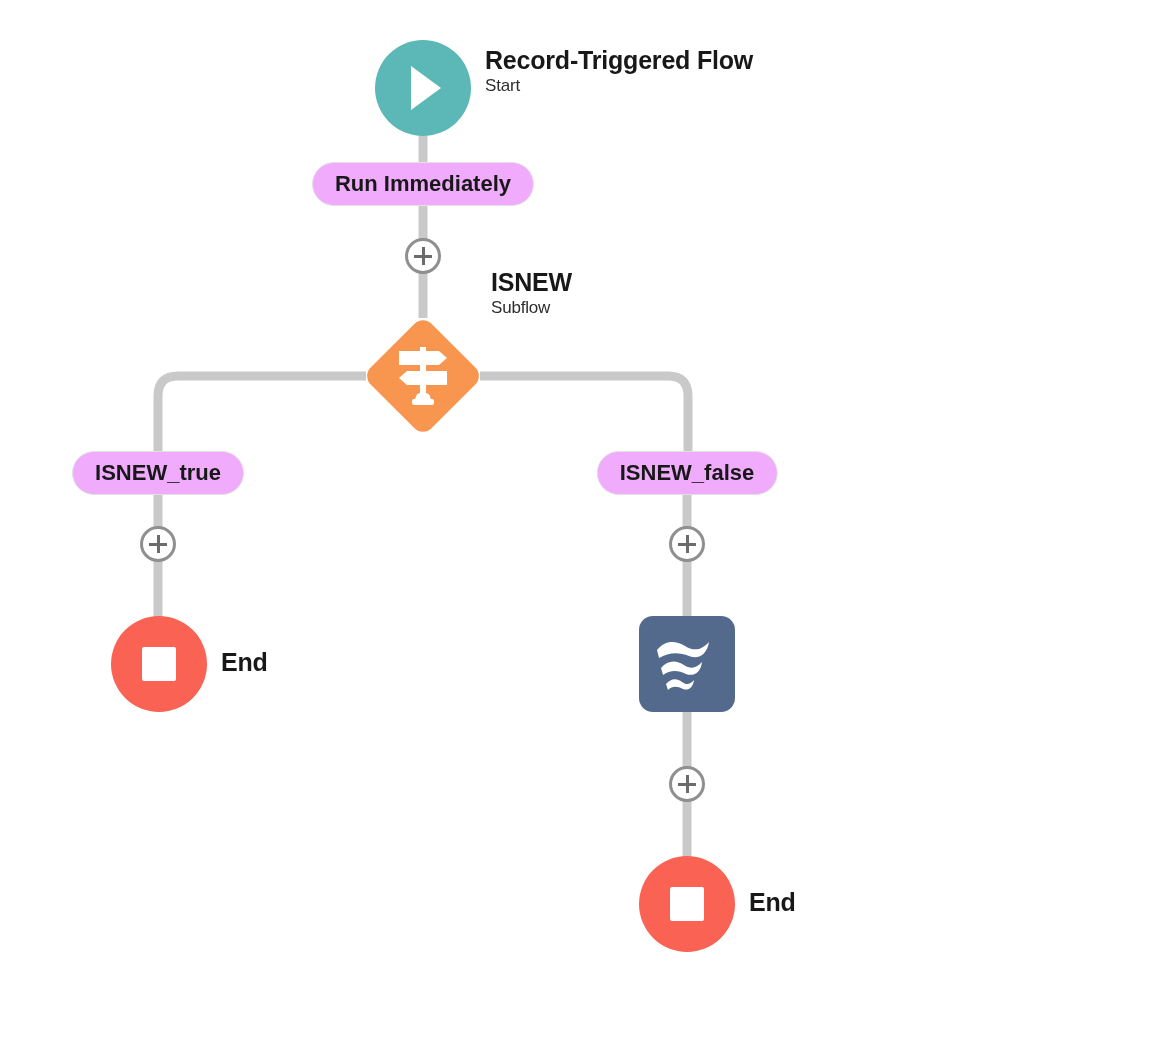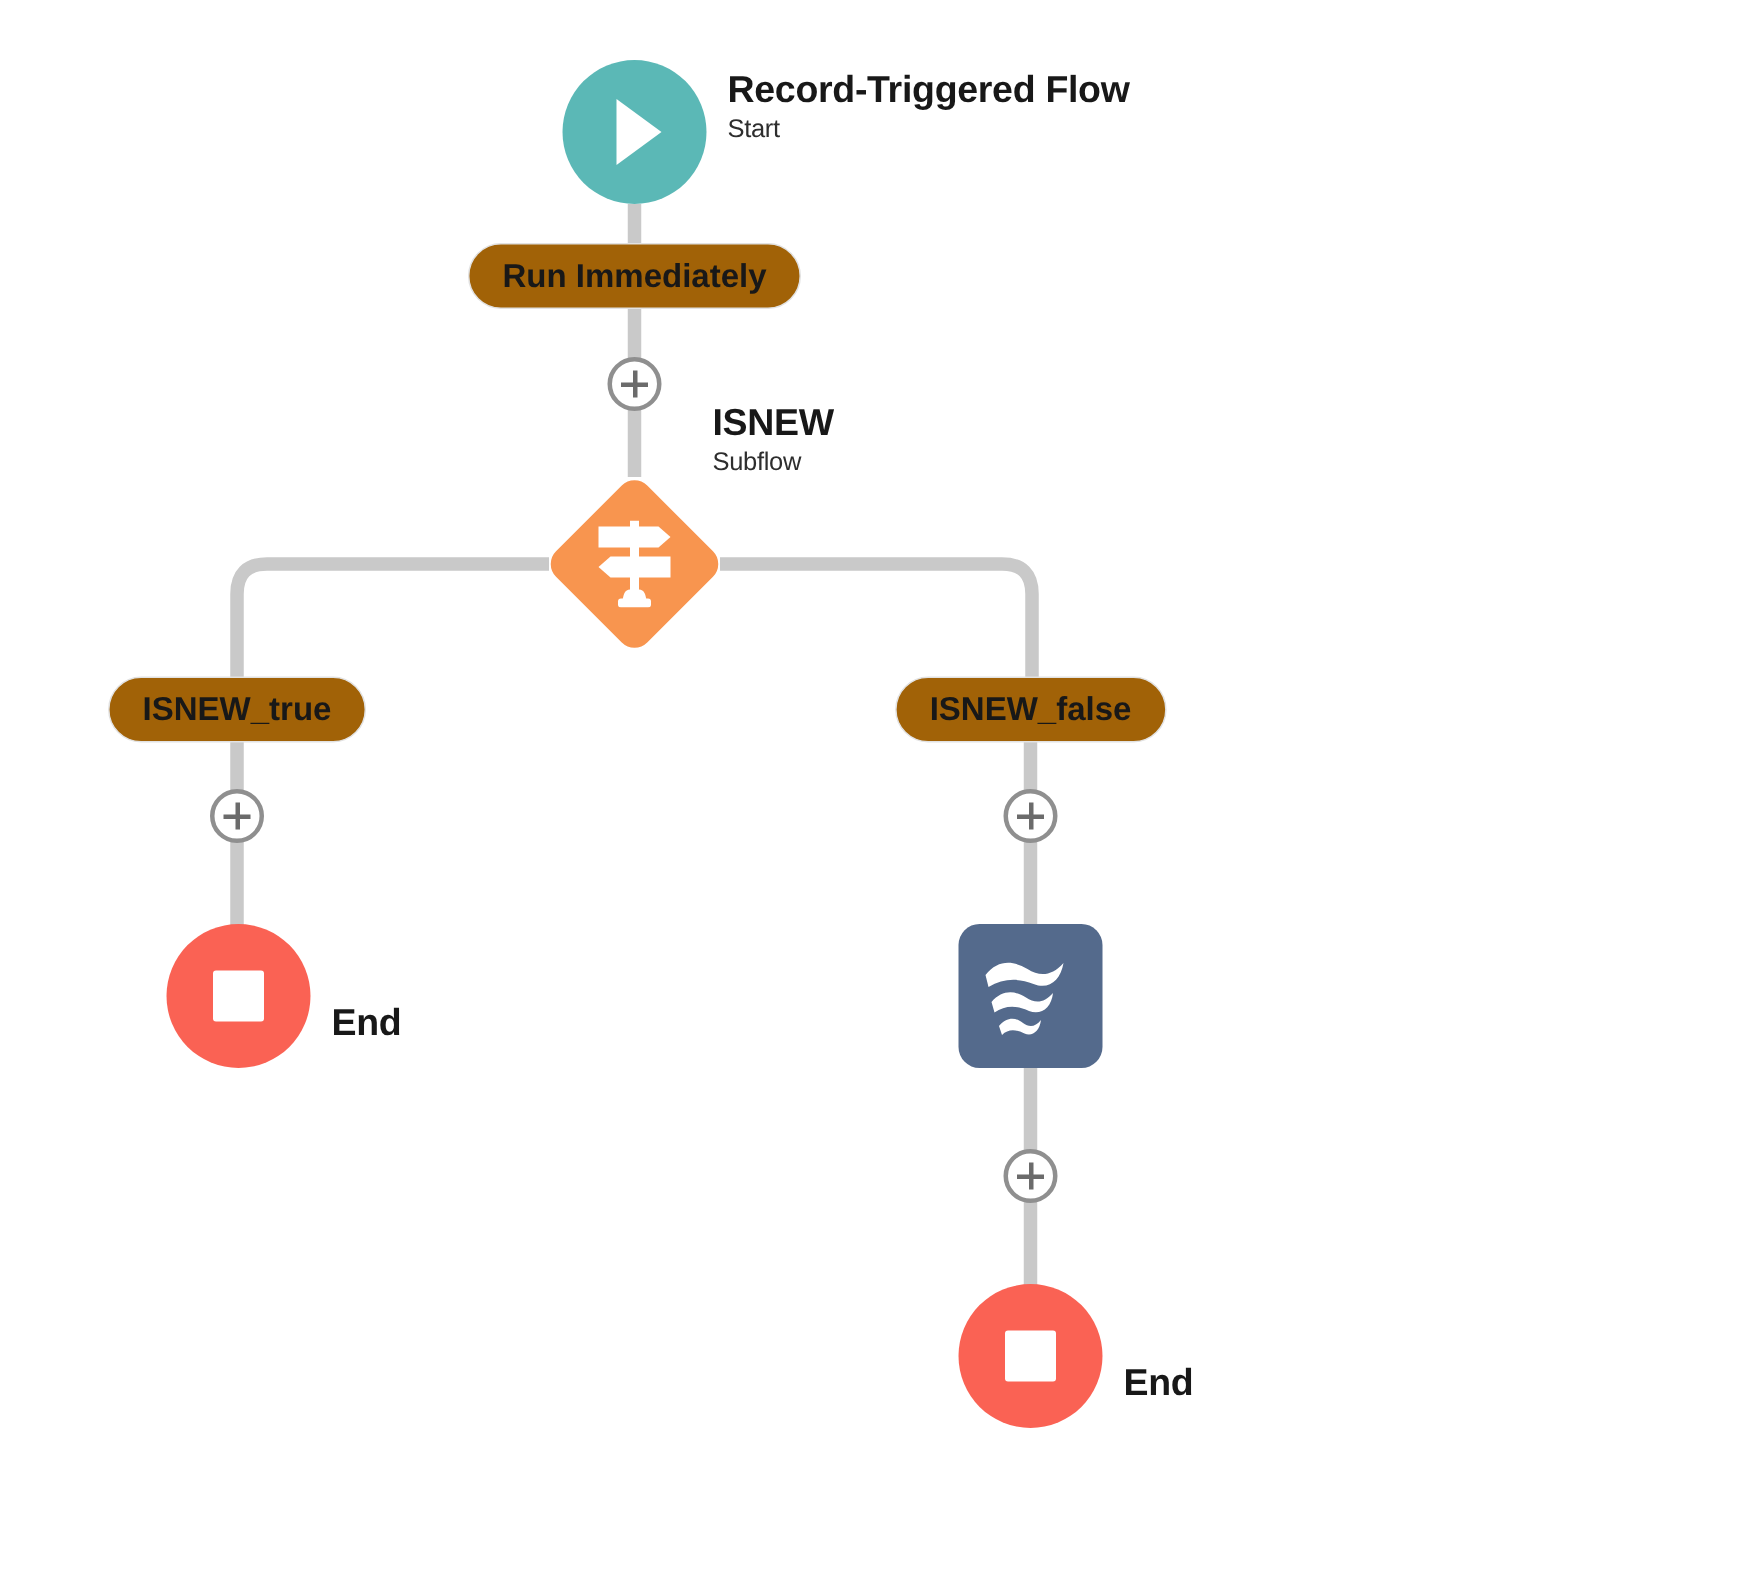--- a/index.html
+++ b/index.html
@@ -124,40 +124,39 @@
   
   .node-label {
     position: absolute;
     left: 62px;
     top: -42px;
     white-space: nowrap;
     line-height: 1.18;
   }
   .node-label.single {
     top: -16px;
-    margin-top: 20px;
   }
   .label-name {
     font-size: 25px;
     font-weight: bold;
     color: #181818;
     letter-spacing: -0.2px;
   }
   .label-type {
     font-size: 17px;
     font-weight: normal;
     color: #2e2e2e;
     letter-spacing: -0.2px;
   }
 
   
   .pill {
     position: absolute;
     transform: translate(-50%, -50%);
-    background: #a16207;
+    background: #f0abfc;
     border: 1.5px solid #e2e2e2;
     border-radius: 22px;
     height: 44px;
     line-height: 41px;
     padding: 0 22px;
     font-size: 22px;
     font-weight: bold;
     color: #181818;
     white-space: nowrap;
     box-sizing: border-box;
@@ -242,21 +241,21 @@
         <path d="M4,4 H44 L52,11 L44,18 H4 Z" fill="#ffffff"></path>
 
         <path d="M52,24 H12 L4,31 L12,38 H52 Z" fill="#ffffff"></path>
 
         <rect x="25" y="0" width="6" height="48" fill="#ffffff"></rect>
 
         <path d="M20,56 Q20,46 25,46 H31 Q36,46 36,56 Z" fill="#ffffff"></path>
         <rect x="17" y="52" width="22" height="6" rx="2" fill="#ffffff"></rect>
       </svg>
     </div>
-    <div class="node-label" style="left:52px; top:-108px;">
+    <div class="node-label" style="left:68px; top:-108px;">
       <div class="label-name">ISNEW</div>
       <div class="label-type">Subflow</div>
     </div>
   </div>
 
   <div class="pill" style="left:158px; top:473px;">ISNEW_true</div>
 
   <div class="pill" style="left:687px; top:473px;">ISNEW_false</div>
 
   <div class="plus-btn" style="left:158px; top:544px;"></div>

